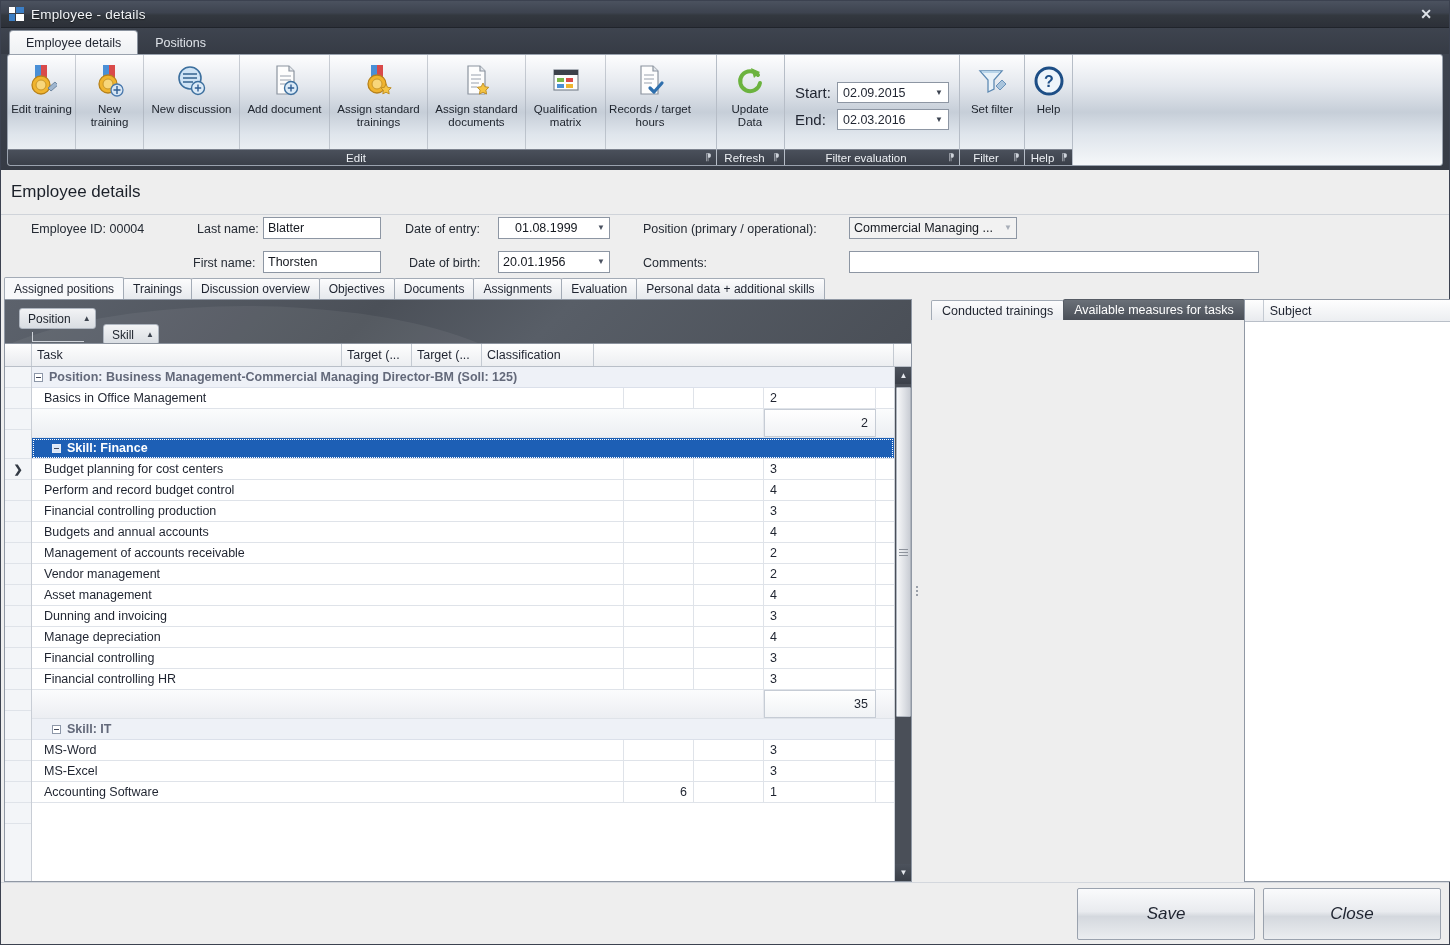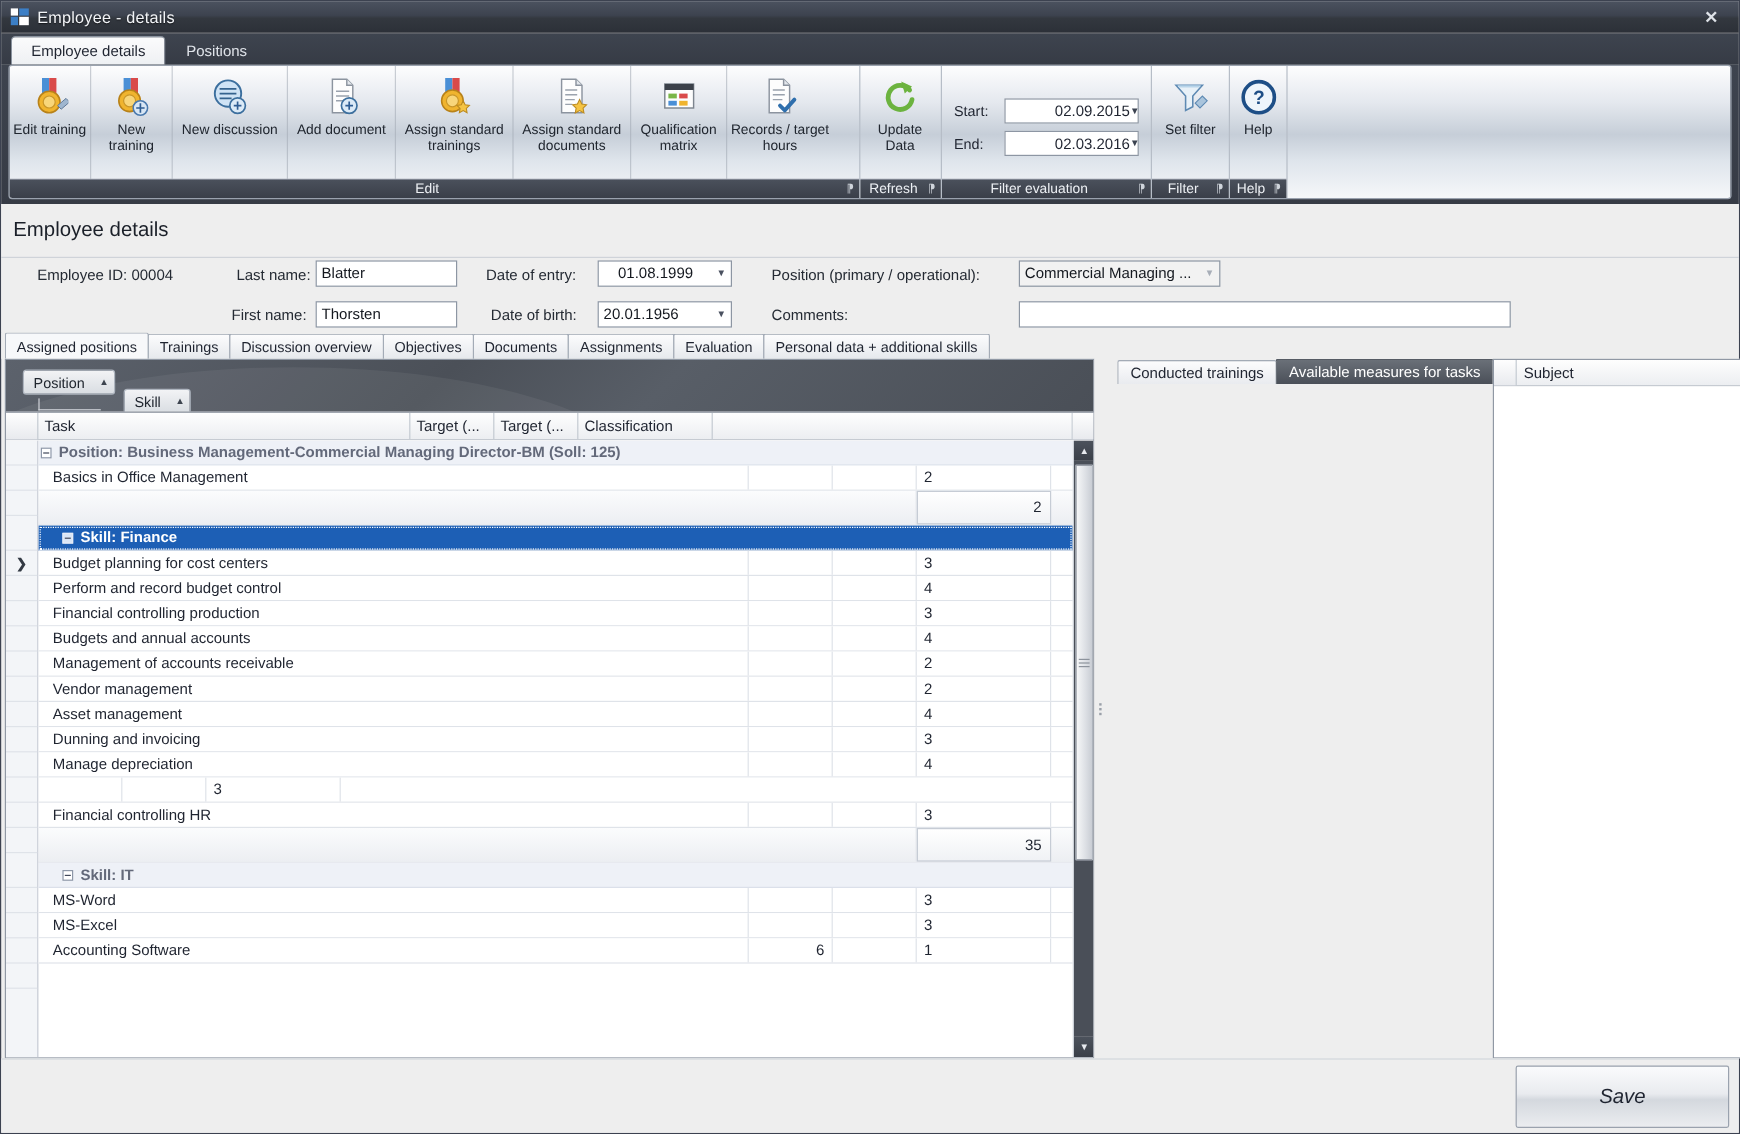--- a/index.html
+++ b/index.html
@@ -121,29 +121,29 @@
   .rbtn .lbl { padding: 0 2px; }
 
   
   .grp-refresh .rbtn { width: 66px; }
   
   .filter-eval {
     display: flex; flex-direction: column; justify-content: center;
     padding: 8px 10px 0 10px; gap: 6px;
   }
   .fe-row { display: flex; align-items: center; }
-  .fe-row .fl { width: 42px; font-size: 12px; }
+  .fe-row .fl { width: 42px; font-size: 15px; }
   .date-box {
     width: 112px; height: 21px;
     background: #ffffff; border: 1px solid #8d96a3;
     display: flex; align-items: center;
     padding: 0 2px 0 5px;
     font-size: 12.5px;
   }
-  .date-box .v { flex: 1; margin-left: 36px; }
+  .date-box .v { flex: 1; }
   .date-box .caret {
     width: 14px; text-align: center; color: #3c4350; font-size: 8px;
   }
   .grp-filter .rbtn { width: 64px; }
   .grp-help .rbtn { width: 48px; }
   .ribbon-filler { flex: 1; }
 
   
   .page-head {
     flex: none;
@@ -889,20 +889,21 @@
             <span class="c-tail"></span>
           </div>
           <div class="row data">
             <span class="c-task">Manage depreciation</span>
             <span class="c-t1"></span>
             <span class="c-t2"></span>
             <span class="c-cls">4</span>
             <span class="c-tail"></span>
           </div>
           <div class="row data">
+            <span class="c-task">Financial controlling</span>
             <span class="c-t1"></span>
             <span class="c-t2"></span>
             <span class="c-cls">3</span>
             <span class="c-tail"></span>
           </div>
           <div class="row data">
             <span class="c-task">Financial controlling HR</span>
             <span class="c-t1"></span>
             <span class="c-t2"></span>
             <span class="c-cls">3</span>
@@ -984,15 +985,16 @@
           <div class="rpg-cell" style="flex:1;">Task</div>
         </div>
         <div class="rpg-body"></div>
       </div>
     </div>
 
   </div>
 
   <div class="footer">
     <div class="btn wide">Save</div>
+    <div class="btn wide">Close</div>
   </div>
 
 </div>
 
 </body></html>

